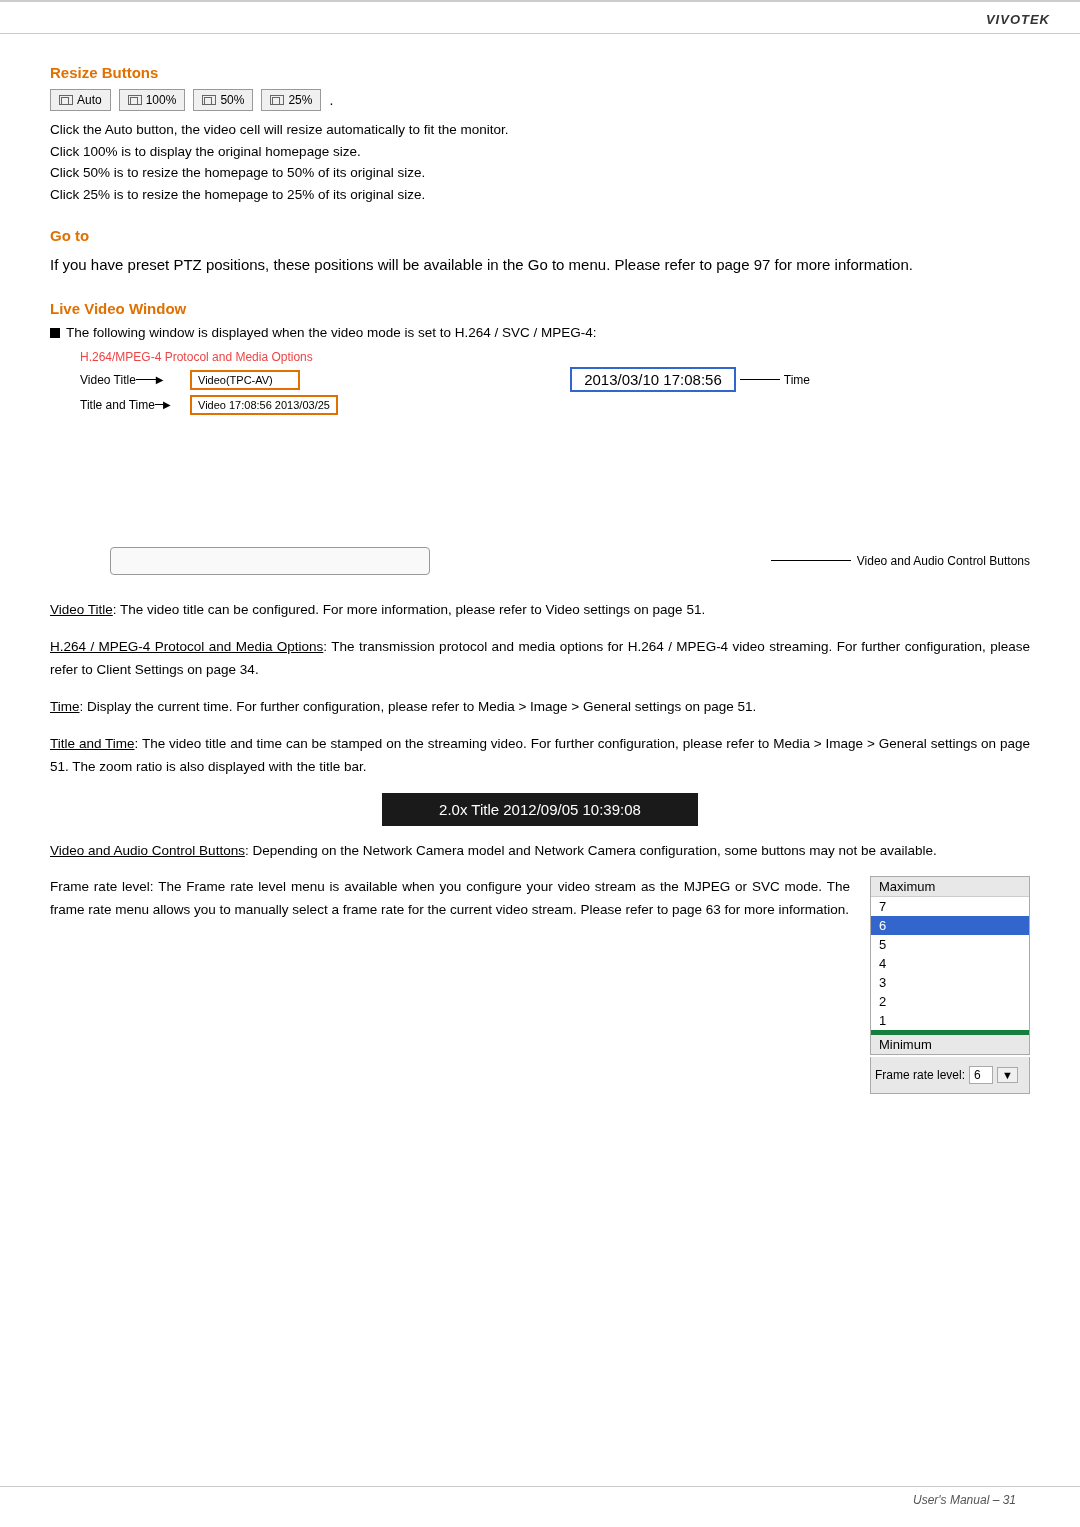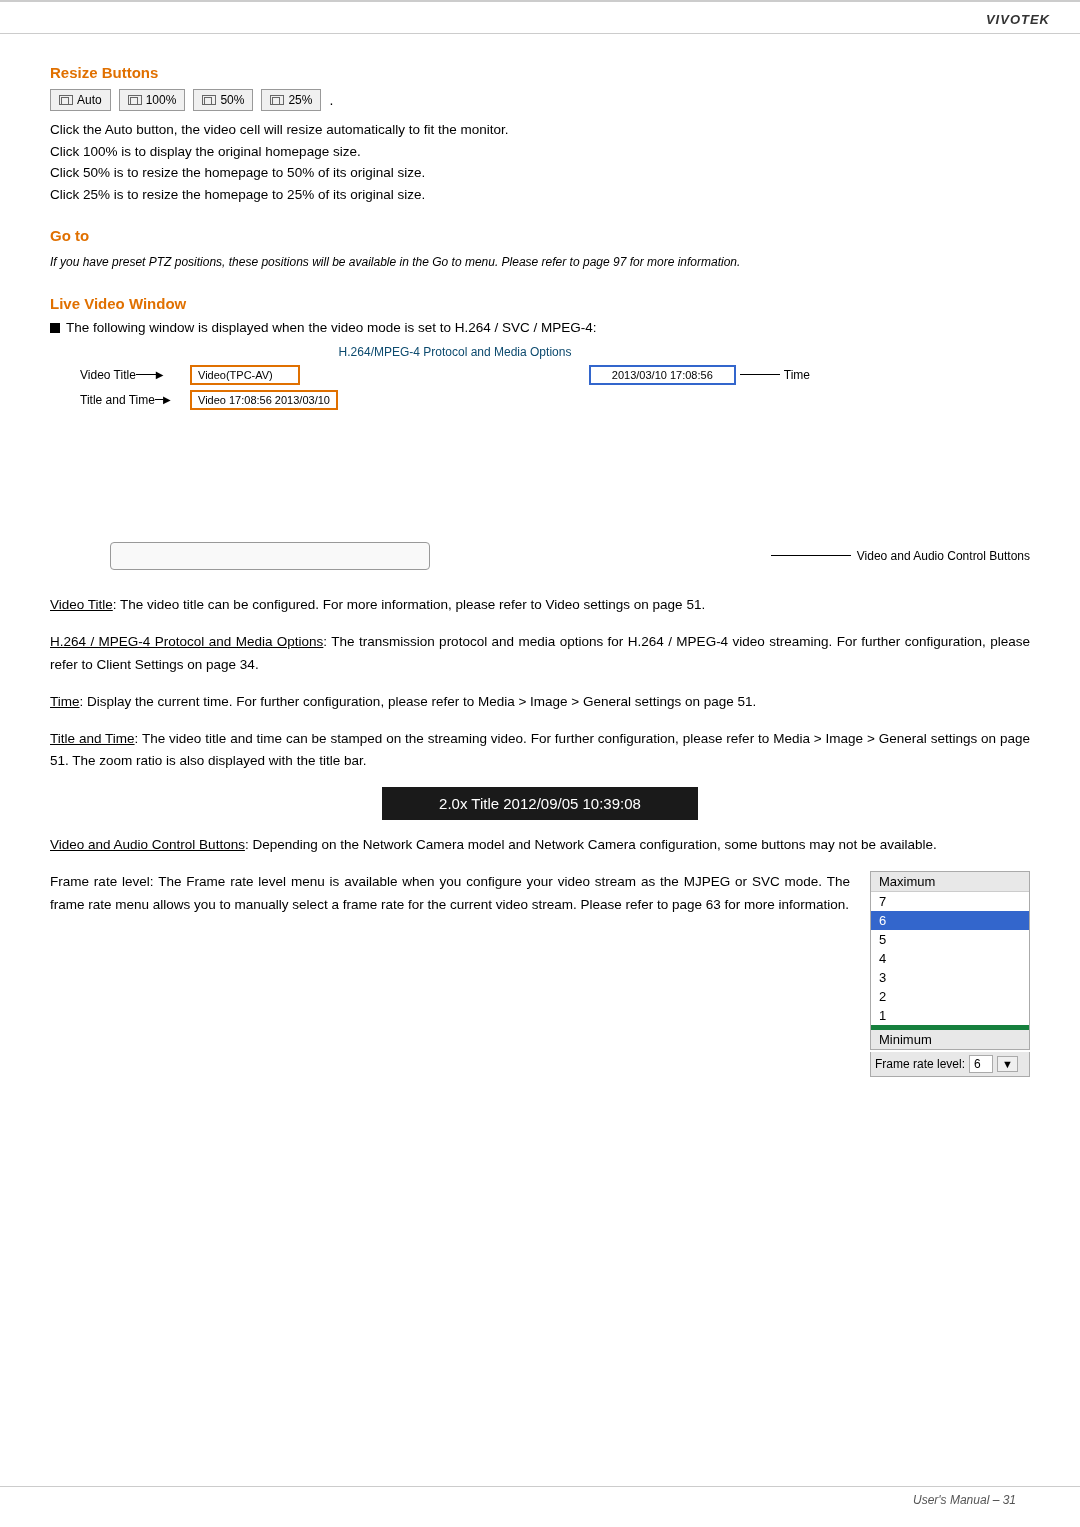--- a/index.html
+++ b/index.html
@@ -91,59 +91,58 @@
     }
     .resize-desc p {
       font-size: 13.5px;
       line-height: 1.6;
     }
     
     .goto-section {
       margin-bottom: 22px;
     }
     .goto-section p {
-      font-size: 12px;
+      font-size: 15px;
       line-height: 1.7;
-      font-style: italic;
     }
     
     .live-video-section {
       margin-bottom: 20px;
     }
     .bullet-point {
       font-size: 13.5px;
       margin-bottom: 10px;
       display: flex;
       align-items: flex-start;
       gap: 6px;
     }
     .bullet-square {
       width: 10px;
       height: 10px;
       background: #000;
       margin-top: 3px;
       flex-shrink: 0;
     }
     .diagram-title-bar {
-      text-align: center;
+      text-align: left;
       font-size: 12px;
       margin-bottom: 6px;
-      color: #0c4a6e;
+      color: #ef4444;
     }
     .diagram-field {
       border: 2px solid #e07000;
       padding: 2px 6px;
       font-size: 11px;
       background: #fff;
       min-width: 110px;
     }
     .diagram-field-blue {
       border: 2px solid #3366cc;
-      padding: 2px 21px;
-      font-size: 11px;
+      padding: 2px 12px;
+      font-size: 15px;
       background: #fff;
       min-width: 140px;
     }
     
     .control-bar-area {
       margin: 20px 0;
       display: flex;
       align-items: center;
       justify-content: center;
       position: relative;
@@ -211,21 +210,21 @@
     }
     .frame-rate-list .fr-item.footer-item {
       background: #e8e8e8;
       border-top: 5px solid #15803d;
     }
     .frame-rate-select-row {
       display: flex;
       align-items: center;
       gap: 4px;
       margin-top: 2px;
-      padding: 3px 4px;
+      padding: 9px 4px;
       background: #e8e8e8;
       border: 1px solid #aaa;
       border-top: none;
     }
     .frame-rate-select-label {
       font-size: 12px;
       white-space: nowrap;
     }
     .frame-rate-select-val {
       border: 1px solid #aaa;
@@ -350,21 +349,21 @@
           </div>
 
           <div style="position:relative; display:flex; align-items:center;">
 
             <div style="position:absolute; left:-110px; display:flex; align-items:center; gap:0;">
               <span class="d-label">Title and Time</span>
               <span style="display:inline-block; width:8px; height:1px; background:#000; vertical-align:middle;"></span>
               <span style="font-size:10px;">▶</span>
             </div>
 
-            <div class="diagram-field">Video 17:08:56  2013/03/10</div>
+            <div class="diagram-field">Video 17:08:56  2013/03/25</div>
           </div>
         </div>
       </div>
 
       <div style="height:100px;"></div>
 
       <div class="control-bar-area">
         <div style="display:flex; align-items:center; gap:10px; width:100%; position:relative;">
           <div style="flex:1; display:flex; justify-content:flex-start; padding-left:60px;">
             <div class="control-bar"></div>

